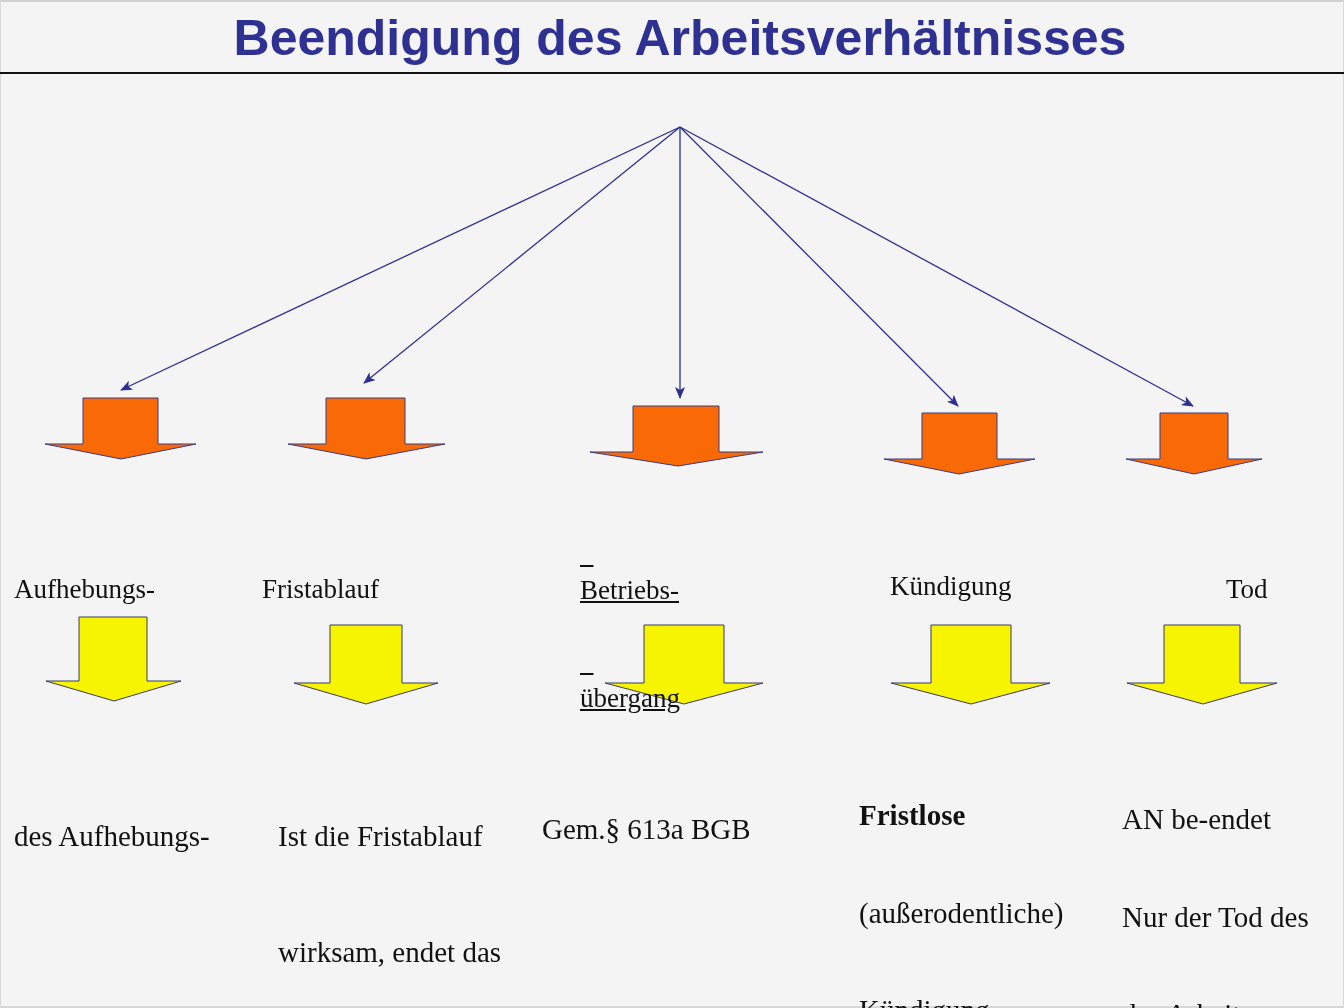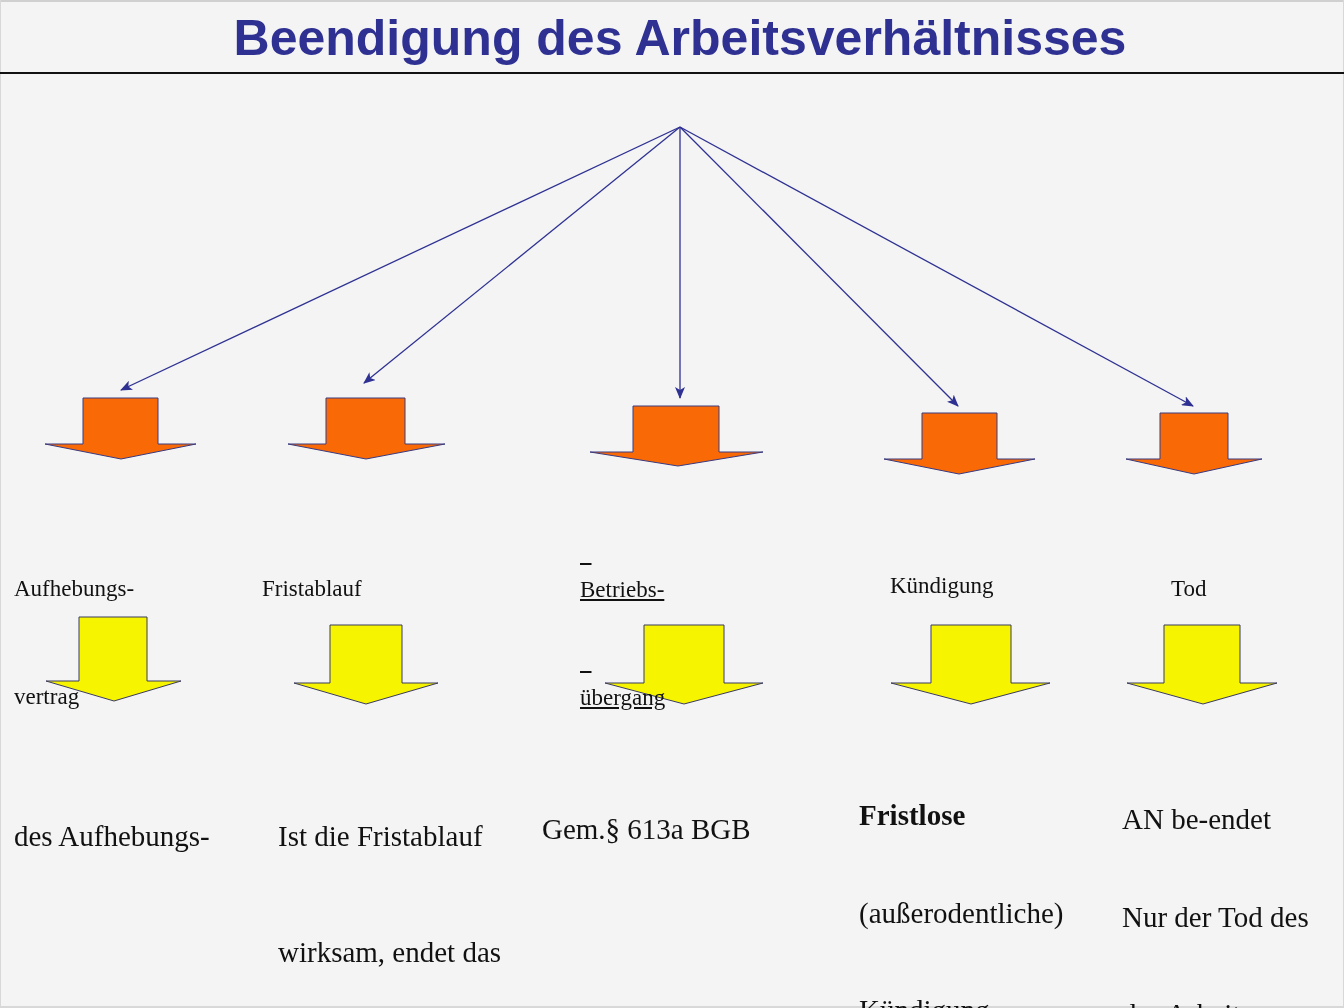--- a/index.html
+++ b/index.html
@@ -13,21 +13,21 @@
   .frame-right { position: absolute; right: 0; top: 0; width: 1px; height: 1008px; background: #d8d8d8; }
   .frame-bottom { position: absolute; left: 0; bottom: 0; width: 1344px; height: 2px; background: #d8d8d8; }
   .title {
     position: absolute; left: 0; top: 8px; width: 1360px; text-align: center;
     font-family: "Liberation Sans", sans-serif; font-weight: bold;
     font-size: 50px; color: #2e3192; letter-spacing: 0px; line-height: 60px;
   }
   .title-rule { position: absolute; left: 0; top: 72px; width: 1344px; height: 2px; background: #111; }
   svg.diagram { position: absolute; left: 0; top: 0; }
   .label {
-    position: absolute; font-size: 23px; line-height: 36px; white-space: pre;
+    position: absolute; font-size: 27px; line-height: 36px; white-space: pre;
   }
   .desc {
     position: absolute; font-size: 29px; line-height: 38.5px; white-space: pre;
   }
   .desc.tight { line-height: 32.5px; }
   .desc b { font-weight: bold; margin-top: 16px; }
 </style>
 </head>
 <body>
 
@@ -66,33 +66,32 @@
     <polygon points="79,617 147,617 147,681 181,681 114,701 46,681 79,681"></polygon>
     <polygon points="330,625 402,625 402,683 438,683 366,704 294,683 330,683"></polygon>
     <polygon points="644,625 724,625 724,683 763,683 684,704 605,683 644,683"></polygon>
     <polygon points="931,625 1011,625 1011,683 1050,683 971,704 891,683 931,683"></polygon>
     <polygon points="1164,625 1240,625 1240,683 1277,683 1203,704 1127,683 1164,683"></polygon>
   </g>
 </svg>
 
 <div class="label" style="left:14px; top:499px;">
   <div>Aufhebungs-</div>
-  <div>vertrag</div>
 </div>
 <div class="label" style="left:262px; top:499px;">
   <div>Fristablauf</div>
 </div>
 <div class="label" style="left:580px; top:500px;text-decoration:underline;">
   <div>Betriebs-</div>
   <div>übergang</div>
 </div>
 <div class="label" style="left:890px; top:496px;">
   <div>Kündigung</div>
 </div>
-<div class="label" style="left:1171px; top:499px;">
+<div class="label" style="left:1226px; top:499px;">
   <div>Tod</div>
 </div>
 
 <div class="desc" style="left:14px; top:740px;">
   <div>des Aufhebungs-</div>
   
   
   
   
 </div>

